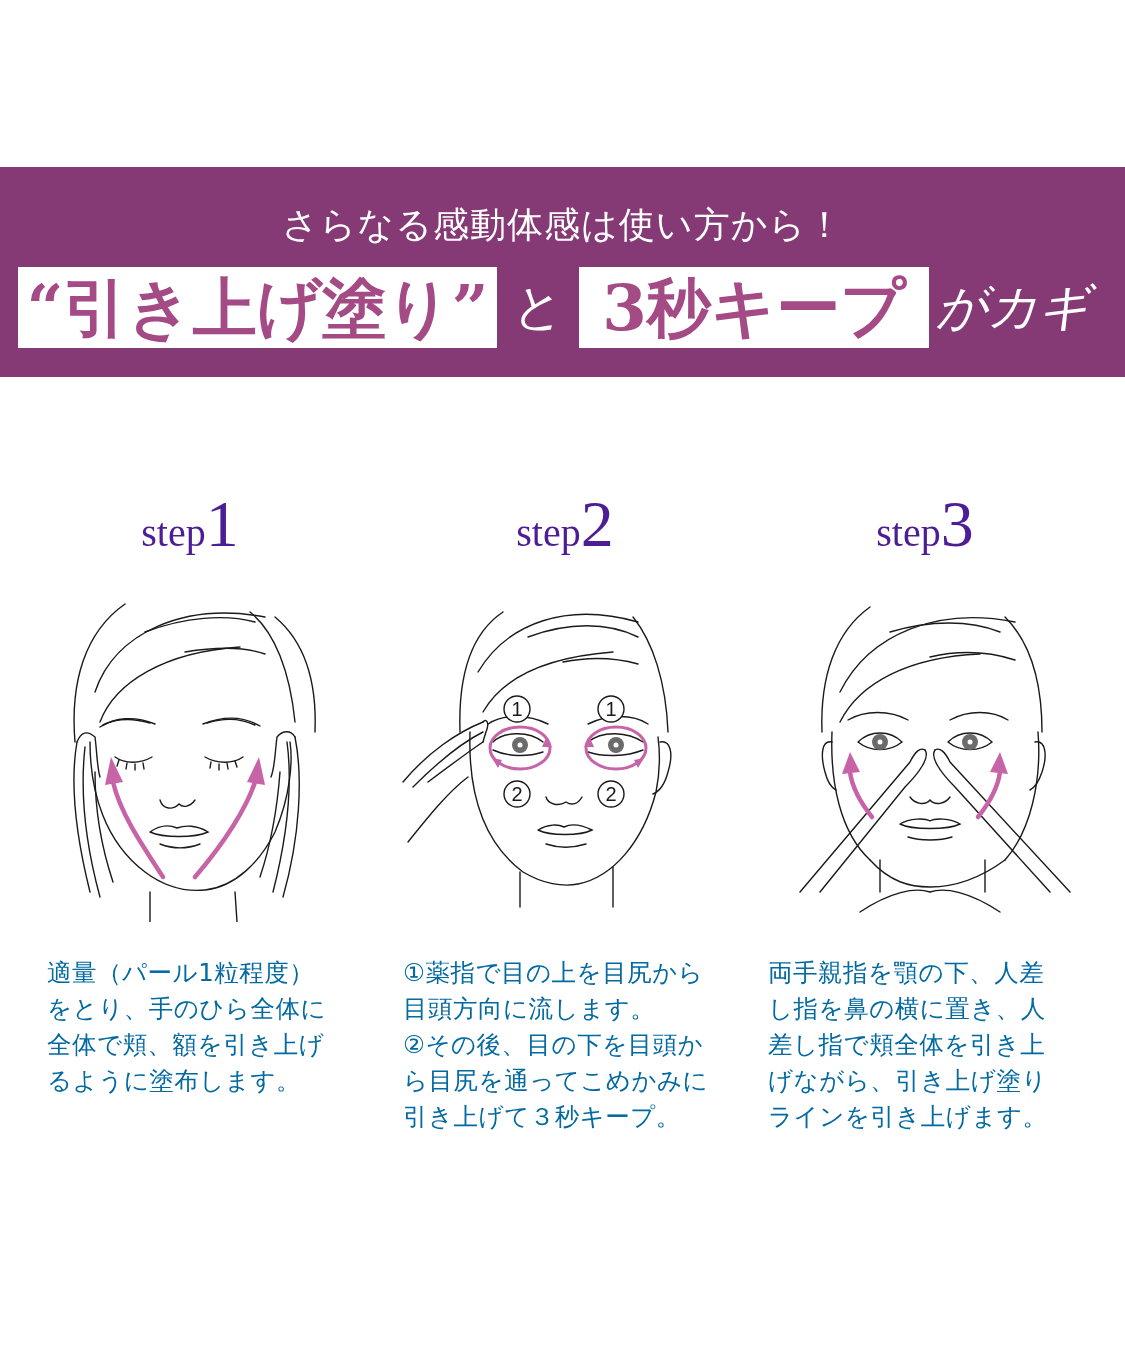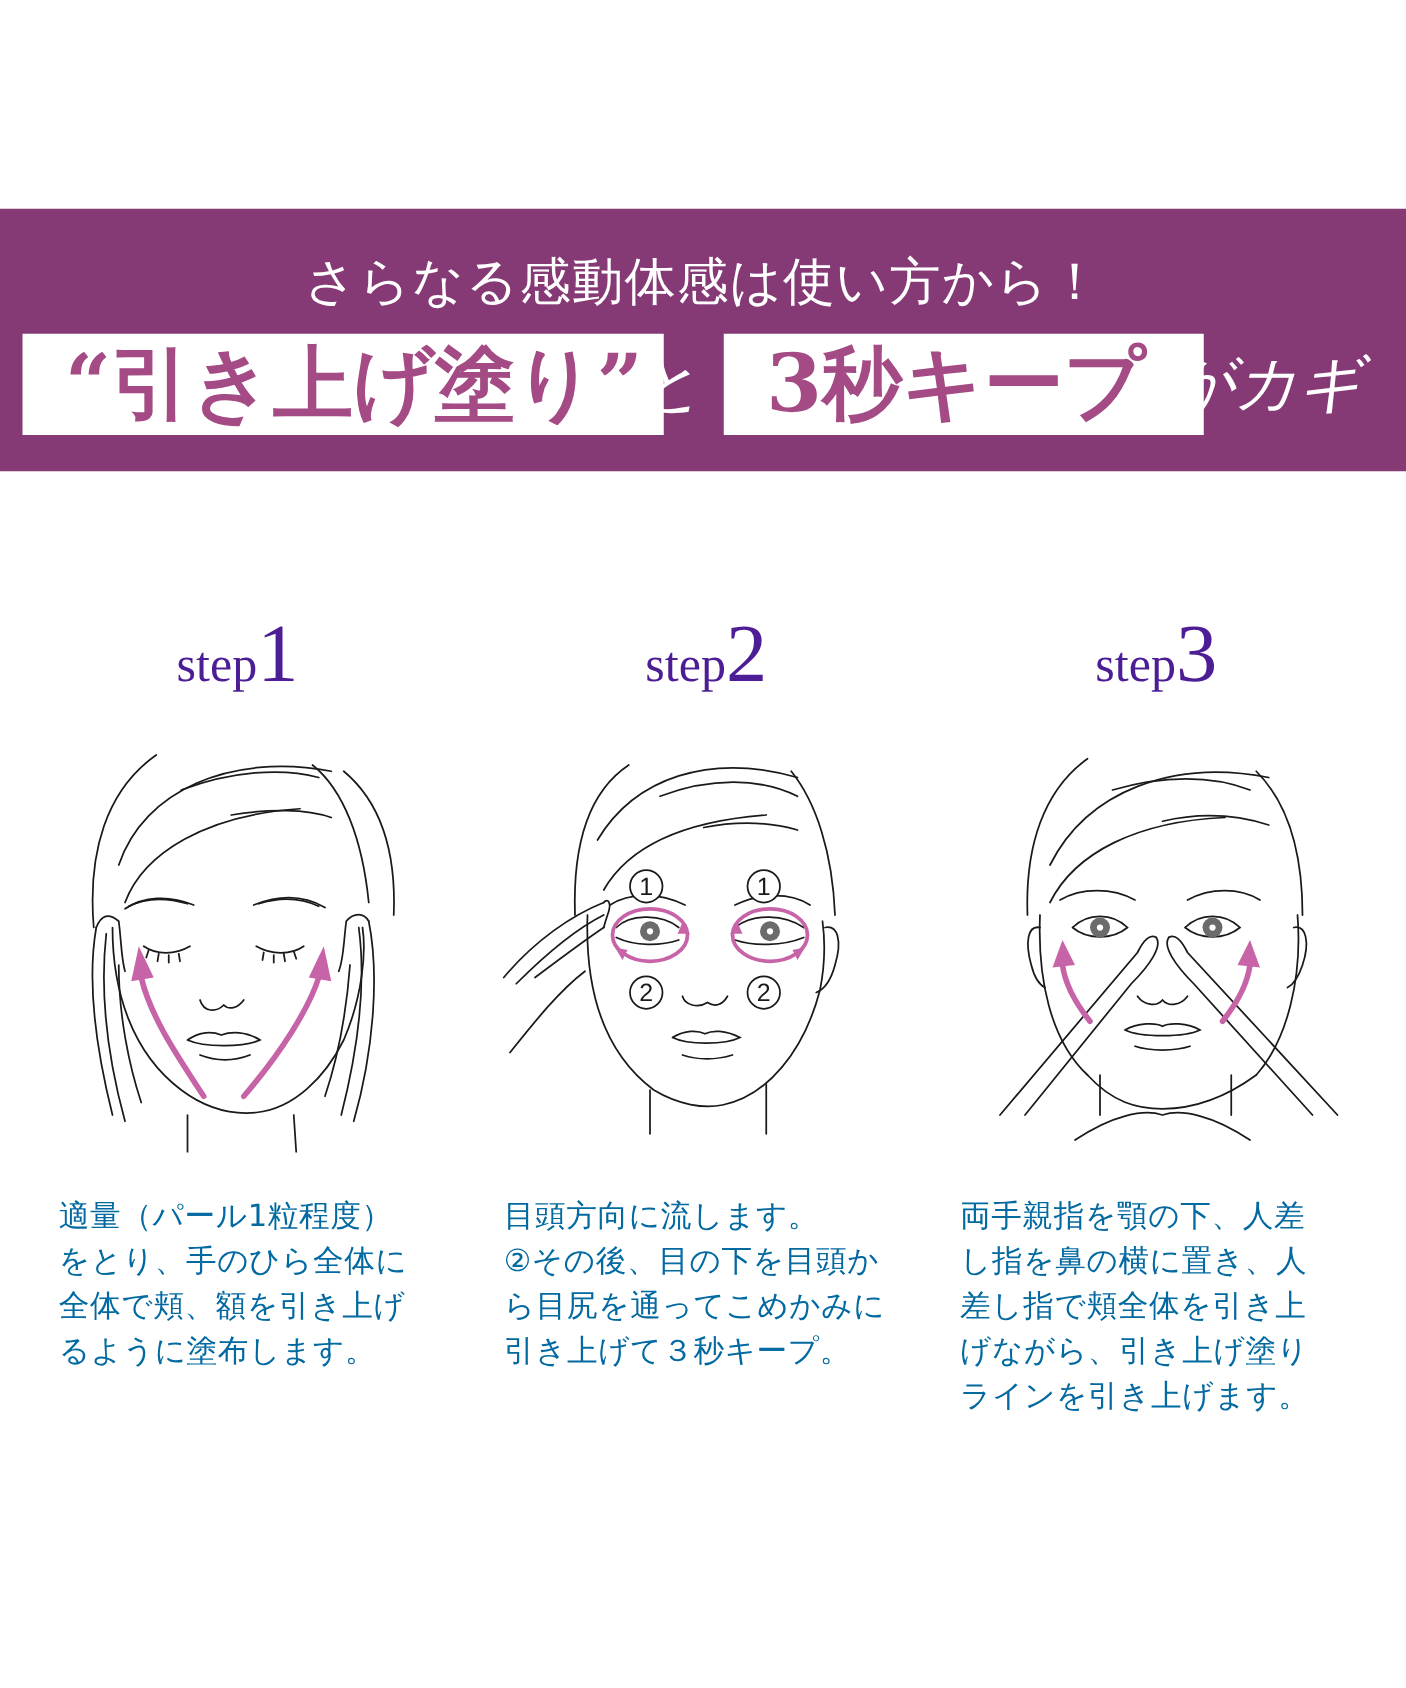--- a/index.html
+++ b/index.html
@@ -8,27 +8,27 @@
       position: relative; overflow: hidden;
       font-family: "DejaVu Sans", "Liberation Sans", sans-serif;
     }
     .banner {
       position: absolute; left: 0; top: 167px; width: 1125px; height: 210px;
       background: #853a76;
     }
     .headline-1 {
       position: absolute; left: 0; top: 193px; width: 1125px; text-align: center;
       color: #ffffff; font-family: "DejaVu Serif", "Liberation Serif", serif;
-      font-size: 41px; line-height: 64px; letter-spacing: 1px;
+      font-size: 36px; line-height: 64px; letter-spacing: 1px;
     }
     .hl-box {
       position: absolute; top: 267px; height: 81px; background: #ffffff;
       color: #a44a85; font-family: "DejaVu Serif", "Liberation Serif", serif;
-      font-weight: bold; font-size: 64px; line-height: 81px; 
-      white-space: nowrap; overflow: hidden; padding-left: 34px;
+      font-weight: bold; font-size: 64px; line-height: 81px; text-align: center;
+      white-space: nowrap; overflow: hidden;
     }
     .hl-box.box1 { left: 18px; width: 479px; }
     .hl-box.box2 { left: 579px; width: 350px; }
     .hl-plain {
       position: absolute; top: 267px; height: 81px; line-height: 81px;
       color: #ffffff; font-family: "DejaVu Serif", "Liberation Serif", serif;
       font-size: 50px; white-space: nowrap;
     }
     .hl-plain.to { left: 512px; width: 52px; text-align: center; }
     .hl-plain.gakagi { left: 936px; width: 170px; text-align: left; font-style: italic; }
@@ -249,20 +249,21 @@
   </svg>
 </div>
 
 <div class="desc d1">
   <span class="line">適量（パール1粒程度）</span>
   <span class="line">をとり、手のひら全体に</span>
   <span class="line">全体で頬、額を引き上げ</span>
   <span class="line">るように塗布します。</span>
 </div>
 <div class="desc d2">
+  <span class="line">①薬指で目の上を目尻から</span>
   <span class="line">目頭方向に流します。</span>
   <span class="line">②その後、目の下を目頭か</span>
   <span class="line">ら目尻を通ってこめかみに</span>
   <span class="line">引き上げて３秒キープ。</span>
 </div>
 <div class="desc d3">
   <span class="line">両手親指を顎の下、人差</span>
   <span class="line">し指を鼻の横に置き、人</span>
   <span class="line">差し指で頬全体を引き上</span>
   <span class="line">げながら、引き上げ塗り</span>

